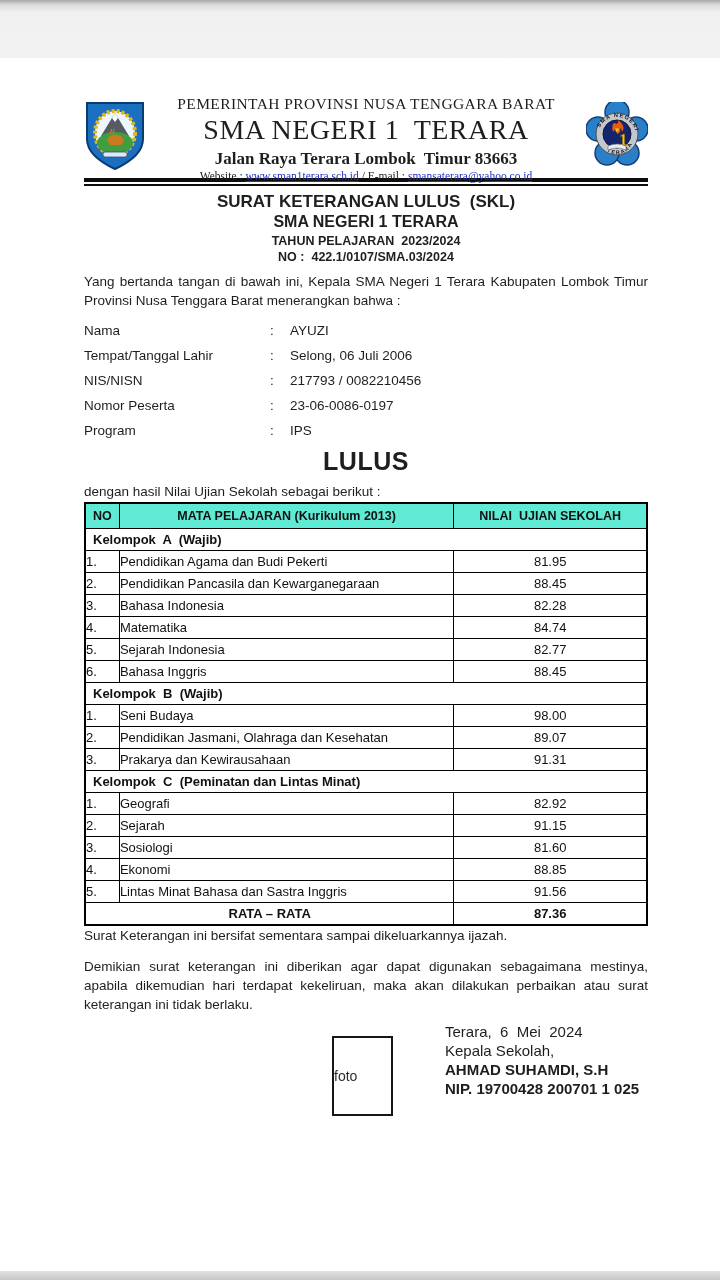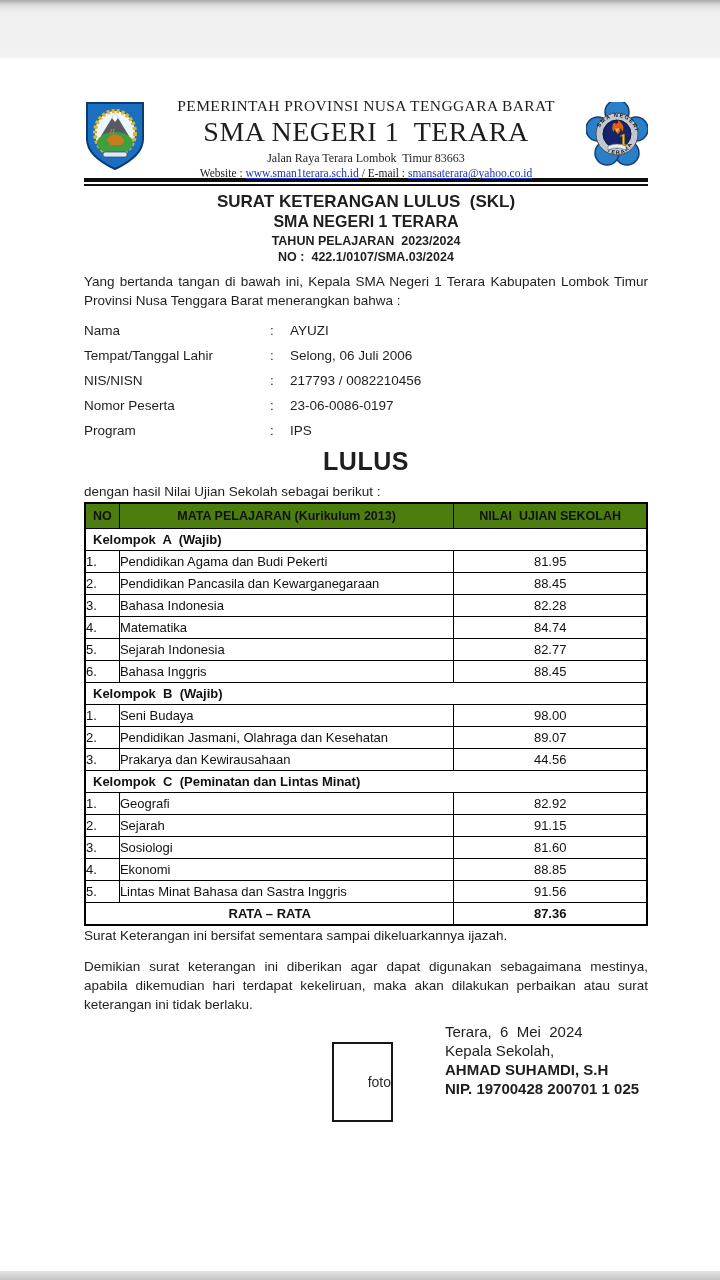--- a/index.html
+++ b/index.html
@@ -14,21 +14,21 @@
     background:linear-gradient(to bottom,#e3e3e3,#c6c6c6);}
   .doc{position:absolute;top:58px;left:84px;width:564px;}
   .pre{white-space:pre-wrap;}
 
   
   .header-row{display:flex;align-items:center;margin-top:44px;height:72px;}
   .logo{flex:0 0 auto;}
   .header-center{flex:1;text-align:center;font-family:"Liberation Serif","DejaVu Serif",serif;}
   .gov-line{font-size:15.5px;letter-spacing:.4px;}
   .school-line{font-size:28px;letter-spacing:.5px;margin-top:1px;}
-  .addr-line{font-size:12px;margin-top:3px;}
+  .addr-line{font-size:17px;margin-top:3px;font-weight:bold;}
   .web-line{font-size:11.5px;margin-top:1px;}
   .weblink{color:#2233bb;text-decoration:underline;cursor:pointer;}
   .rule{margin-top:4px;border-top:4px solid #0d0d0d;border-bottom:2px solid #0d0d0d;height:2px;}
 
   
   .title-block{text-align:center;font-weight:bold;margin-top:6px;}
   .t1{font-size:17px;line-height:19px;}
   .t2{font-size:16px;line-height:18px;margin-top:2px;}
   .t3{font-size:12.5px;line-height:14px;margin-top:3px;}
   .t4{font-size:12.5px;line-height:14px;margin-top:2px;}
@@ -44,37 +44,37 @@
   .f-label{width:186px;}
   .f-colon{width:20px;}
 
   .verdict{text-align:center;font-size:25px;font-weight:bold;letter-spacing:.5px;margin-top:6px;}
   .table-intro{font-size:13.5px;margin-top:8px;}
 
   
   table.grades{border-collapse:collapse;width:564px;margin-top:3px;font-size:13px;color:#111;}
   table.grades,table.grades th,table.grades td{border:1px solid #000;}
   table.grades{border:2px solid #000;}
-  table.grades th{background:#4d7c0f;font-size:12.5px;height:24px;text-align:center;padding:0 2px;}
+  table.grades th{background:#5eead4;font-size:12.5px;height:24px;text-align:center;padding:0 2px;}
   table.grades td{height:21px;padding:0;}
   td.td-no{width:33px;padding-left:7px;}
   td.td-subject{width:336px;padding-left:34px;}
   td.td-score{width:193px;text-align:center;}
   tr.sec-row td{font-weight:bold;padding-left:7px;}
   tr.avg-row td{font-weight:bold;}
   tr.avg-row td.avg-label{text-align:center;padding-left:0;}
 
   .note{font-size:13.5px;margin-top:2px;}
 
   
   .sig-area{position:relative;margin-top:8px;height:160px;}
   .sig-block{position:absolute;left:361px;top:0;font-size:15px;line-height:19px;}
   .sig-name-block{font-weight:bold;}
-  .photo-box{position:absolute;left:248px;top:20px;width:57px;height:76px;border:2px solid #161616;
-    display:flex;align-items:center;justify-content:flex-end;font-size:14px;color:#2c2c2c;background:#fff;}
+  .photo-box{position:absolute;left:248px;top:14px;width:57px;height:76px;border:2px solid #161616;
+    display:flex;align-items:center;justify-content:flex-start;font-size:14px;color:#2c2c2c;background:#fff;}
 </style>
 </head>
 <body>
 
 <div class="top-band"></div>
 
 <div class="doc">
 
   <div class="header-row">
     <span class="logo">
@@ -221,21 +221,21 @@
           <td class="td-score">98.00</td>
         </tr>
         <tr>
           <td class="td-no">2.</td>
           <td class="td-subject">Pendidikan Jasmani, Olahraga dan Kesehatan</td>
           <td class="td-score">89.07</td>
         </tr>
         <tr>
           <td class="td-no">3.</td>
           <td class="td-subject">Prakarya dan Kewirausahaan</td>
-          <td class="td-score">44.56</td>
+          <td class="td-score">91.31</td>
         </tr>
         <tr class="sec-row">
           <td class="pre" colspan="3">Kelompok  C  (Peminatan dan Lintas Minat)</td>
         </tr>
         <tr>
           <td class="td-no">1.</td>
           <td class="td-subject">Geografi</td>
           <td class="td-score">82.92</td>
         </tr>
         <tr>

